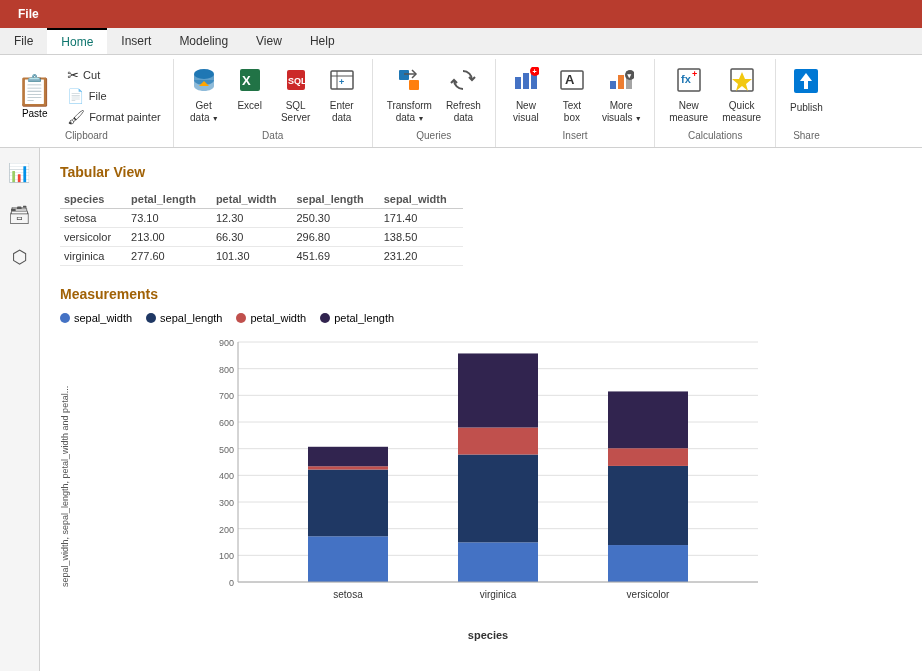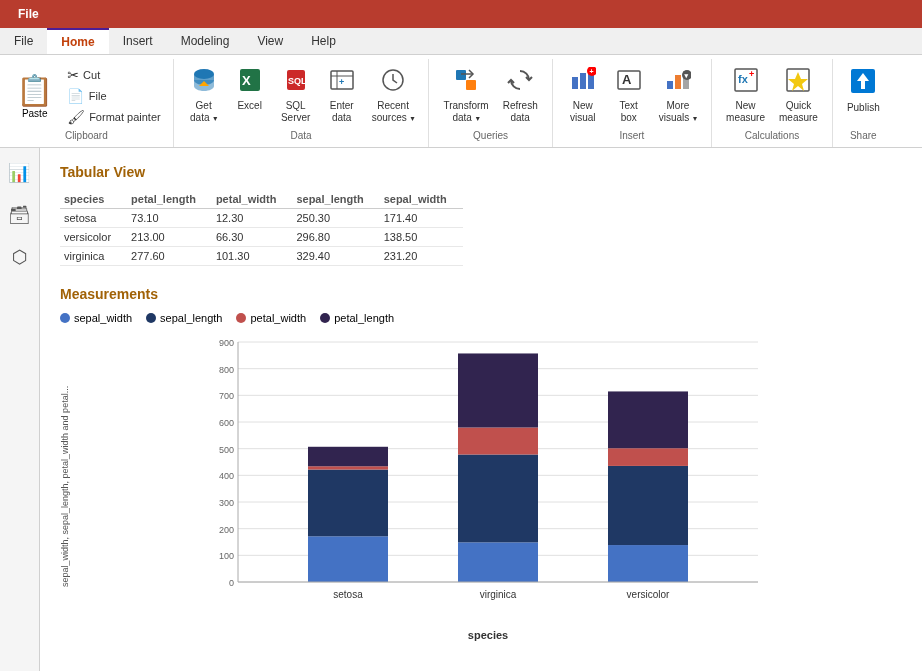--- a/index.html
+++ b/index.html
@@ -6,21 +6,21 @@
     body { font-family: 'Segoe UI', Arial, sans-serif; font-size: 12px; background: #f3f3f3; width: 922px; height: 671px; overflow: hidden; }
 
     
     .title-bar { background: #b83c2e; height: 28px; display: flex; align-items: center; padding: 0 8px; }
     .title-bar .file-btn { background: #b83c2e; color: white; font-size: 12px; border: none; padding: 4px 10px; cursor: pointer; font-weight: bold; }
 
     
     .ribbon { background: #ffffff; border-bottom: 1px solid #d0d0d0; }
     .ribbon-tabs { display: flex; background: #f0f0f0; border-bottom: 1px solid #d0d0d0; }
     .ribbon-tab { padding: 5px 14px; font-size: 12px; cursor: pointer; border: none; background: none; color: #333; }
-    .ribbon-tab.active { background: #ffffff; border-top: 2px solid #4c1d95; color: #c2410c; font-weight: 700; }
+    .ribbon-tab.active { background: #ffffff; border-top: 2px solid #000000; color: #0f766e; font-weight: 400; }
     .ribbon-content { display: flex; align-items: stretch; padding: 4px 0 0 0; min-height: 90px; background: #ffffff; }
 
     .ribbon-group { display: flex; flex-direction: column; align-items: center; border-right: 1px solid #e0e0e0; padding: 4px 8px; position: relative; }
     .ribbon-group-label { font-size: 10px; color: #666; margin-top: auto; padding-top: 2px; padding-bottom: 2px; }
     .ribbon-group-items { display: flex; align-items: flex-start; gap: 2px; flex: 1; }
 
     .ribbon-btn { display: flex; flex-direction: column; align-items: center; justify-content: flex-start; cursor: pointer; border: none; background: none; padding: 4px 6px; border-radius: 3px; min-width: 44px; font-size: 10px; color: #333; text-align: center; }
     .ribbon-btn .icon { font-size: 22px; line-height: 1; margin-bottom: 3px; }
     .ribbon-btn .label { font-size: 10px; line-height: 1.2; }
 
@@ -137,29 +137,20 @@
         <button class="ribbon-btn">
           <span class="icon">
             <svg width="26" height="26" viewBox="0 0 26 26">
               <rect x="2" y="4" width="22" height="18" rx="1" fill="none" stroke="#555" stroke-width="1.5"></rect>
               <line x1="2" y1="9" x2="24" y2="9" stroke="#555" stroke-width="1"></line>
               <line x1="8" y1="4" x2="8" y2="22" stroke="#555" stroke-width="1"></line>
               <text x="10" y="18" font-size="9" fill="#1F77B4" font-weight="bold">+</text>
             </svg>
           </span>
           <span class="label">Enter<br>data</span>
-        </button>
-        <button class="ribbon-btn">
-          <span class="icon">
-            <svg width="26" height="26" viewBox="0 0 26 26">
-              <circle cx="13" cy="13" r="10" fill="none" stroke="#555" stroke-width="1.5"></circle>
-              <polyline points="13,7 13,13 17,16" fill="none" stroke="#555" stroke-width="1.5"></polyline>
-            </svg>
-          </span>
-          <span class="label">Recent<br>sources <span class="dropdown-arrow">▾</span></span>
         </button>
       </div>
       <div class="ribbon-group-label">Data</div>
     </div>
 
     <div class="ribbon-group">
       <div class="ribbon-group-items">
         <button class="ribbon-btn">
           <span class="icon">
             <svg width="26" height="26" viewBox="0 0 26 26">
@@ -301,21 +292,21 @@
             <td>versicolor</td>
             <td>213.00</td>
             <td>66.30</td>
             <td>296.80</td>
             <td>138.50</td>
           </tr>
           <tr>
             <td>virginica</td>
             <td>277.60</td>
             <td>101.30</td>
-            <td>329.40</td>
+            <td>451.69</td>
             <td>231.20</td>
           </tr>
         </tbody>
     </table>
 
     <div class="section-title">Measurements</div>
     <div class="chart-legend" id="chart-legend">
         <div class="legend-item">
           <span class="legend-dot" style="background:#4472C4;"></span>
           <span>sepal_width</span>

